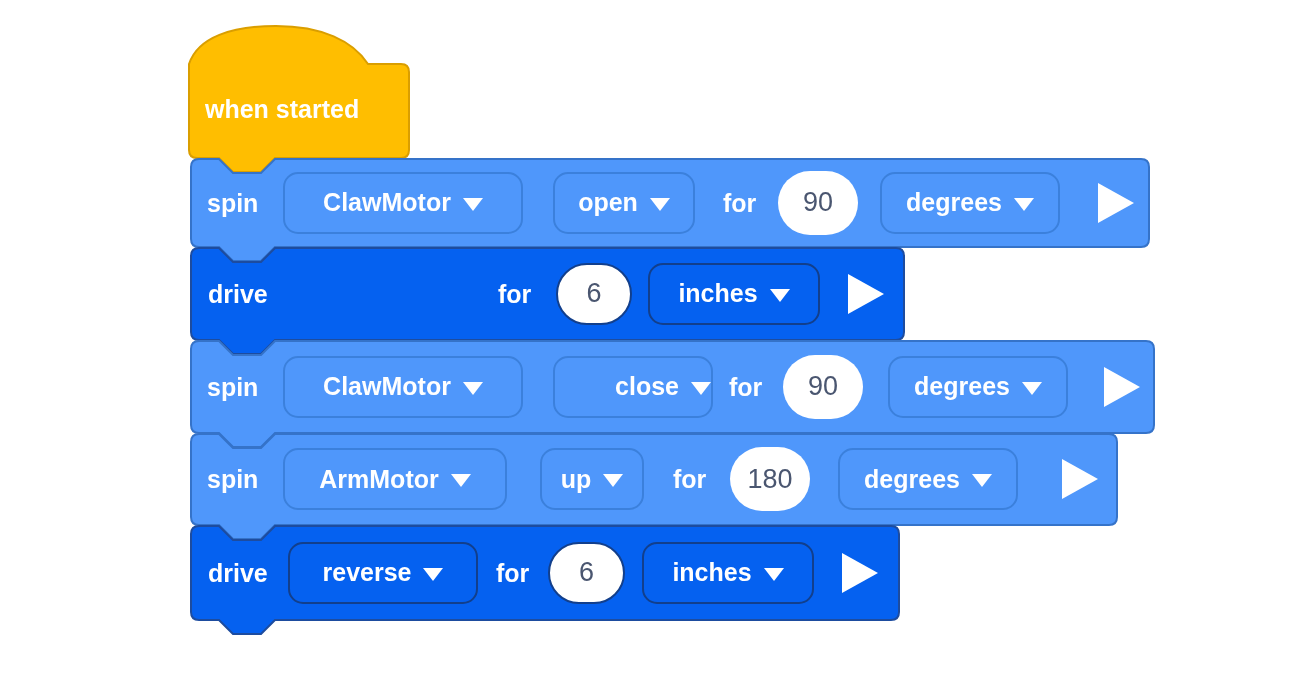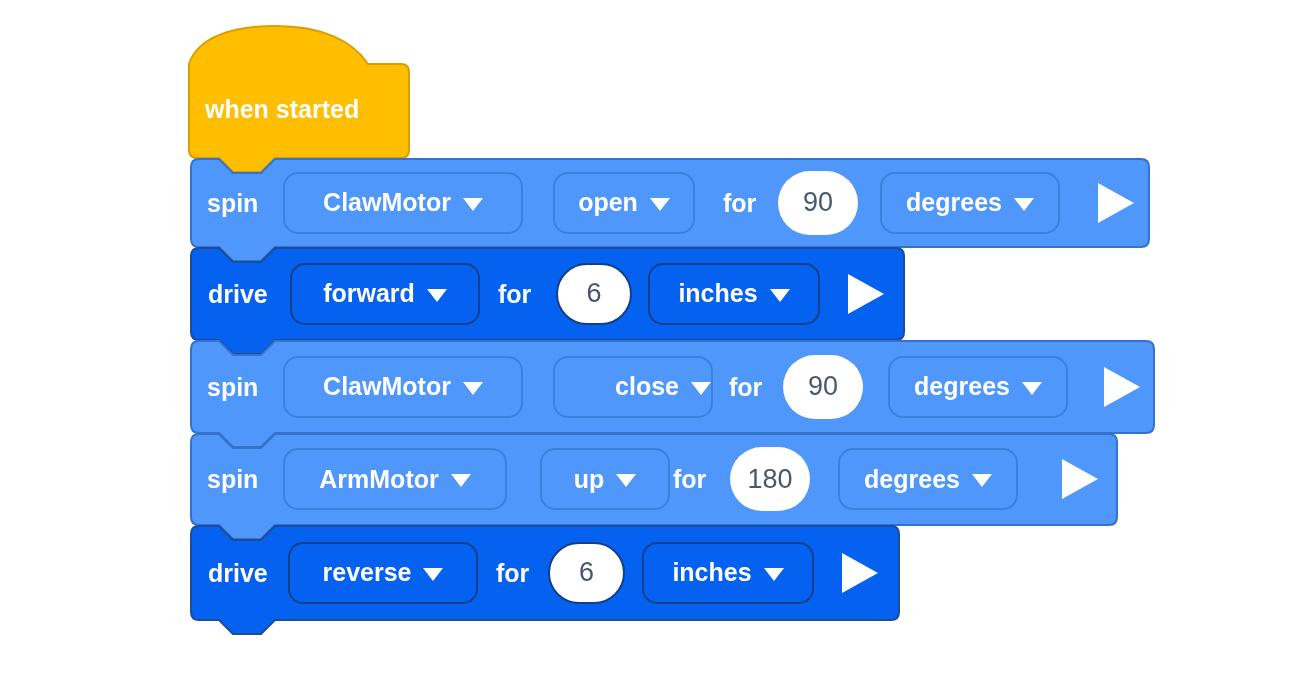--- a/index.html
+++ b/index.html
@@ -97,24 +97,20 @@
       <span class="dd-arrow"></span>
     </div>
     <span class="play" style="left:908px;"></span>
   </div>
 
   <div class="block drive-block" style="left:190px;top:247px;width:715px;height:93px;">
     <svg width="717" height="109">
       <path class="shape-drive" d="M 9 1 L 29 1 L 43 15 L 71 15 L 85 1 L 706 1 Q 714 1 714 9 L 714 85 Q 714 93 706 93 L 85 93 L 71 107 L 43 107 L 29 93 L 9 93 Q 1 93 1 85 L 1 9 Q 1 1 9 1 Z"></path>
     </svg>
     <span class="lbl" style="left:18px;">drive</span>
-    <div class="dd" style="left:100px;width:190px;">
-      <span>forward</span>
-      <span class="dd-arrow"></span>
-    </div>
     <span class="lbl" style="left:308px;">for</span>
     <div class="oval" style="left:366px;width:76px;">
       <span>6</span>
     </div>
     <div class="dd" style="left:458px;width:172px;">
       <span>inches</span>
       <span class="dd-arrow"></span>
     </div>
     <span class="play" style="left:658px;"></span>
   </div>
@@ -145,21 +141,21 @@
 
   <div class="block spin-block" style="left:190px;top:433px;width:928px;height:92px;">
     <svg width="930" height="108">
       <path class="shape-spin" d="M 9 1 L 29 1 L 43 15 L 71 15 L 85 1 L 919 1 Q 927 1 927 9 L 927 84 Q 927 92 919 92 L 85 92 L 71 106 L 43 106 L 29 92 L 9 92 Q 1 92 1 84 L 1 9 Q 1 1 9 1 Z"></path>
     </svg>
     <span class="lbl" style="left:17px;">spin</span>
     <div class="dd" style="left:93px;width:224px;">
       <span>ArmMotor</span>
       <span class="dd-arrow"></span>
     </div>
-    <div class="dd" style="left:350px;width:130px;text-align:right;">
+    <div class="dd" style="left:350px;width:104px;text-align:right;">
       <span>up</span>
       <span class="dd-arrow"></span>
     </div>
     <span class="lbl" style="left:483px;">for</span>
     <div class="oval" style="left:540px;width:80px;">
       <span>180</span>
     </div>
     <div class="dd" style="left:648px;width:180px;">
       <span>degrees</span>
       <span class="dd-arrow"></span>

